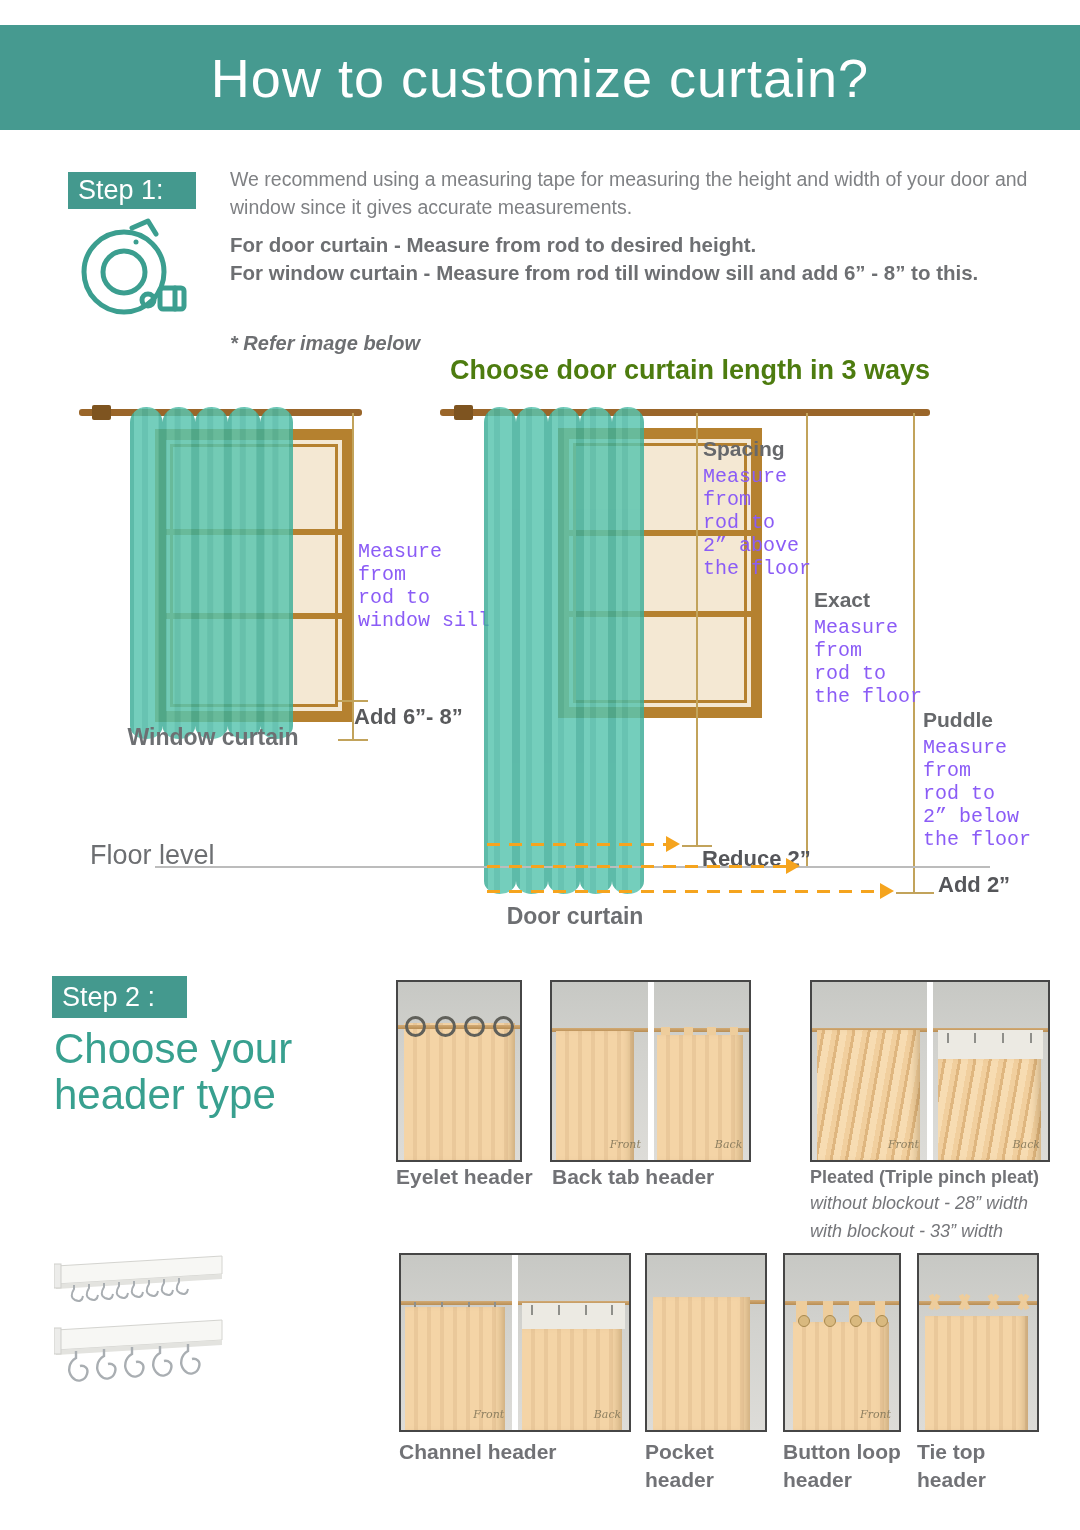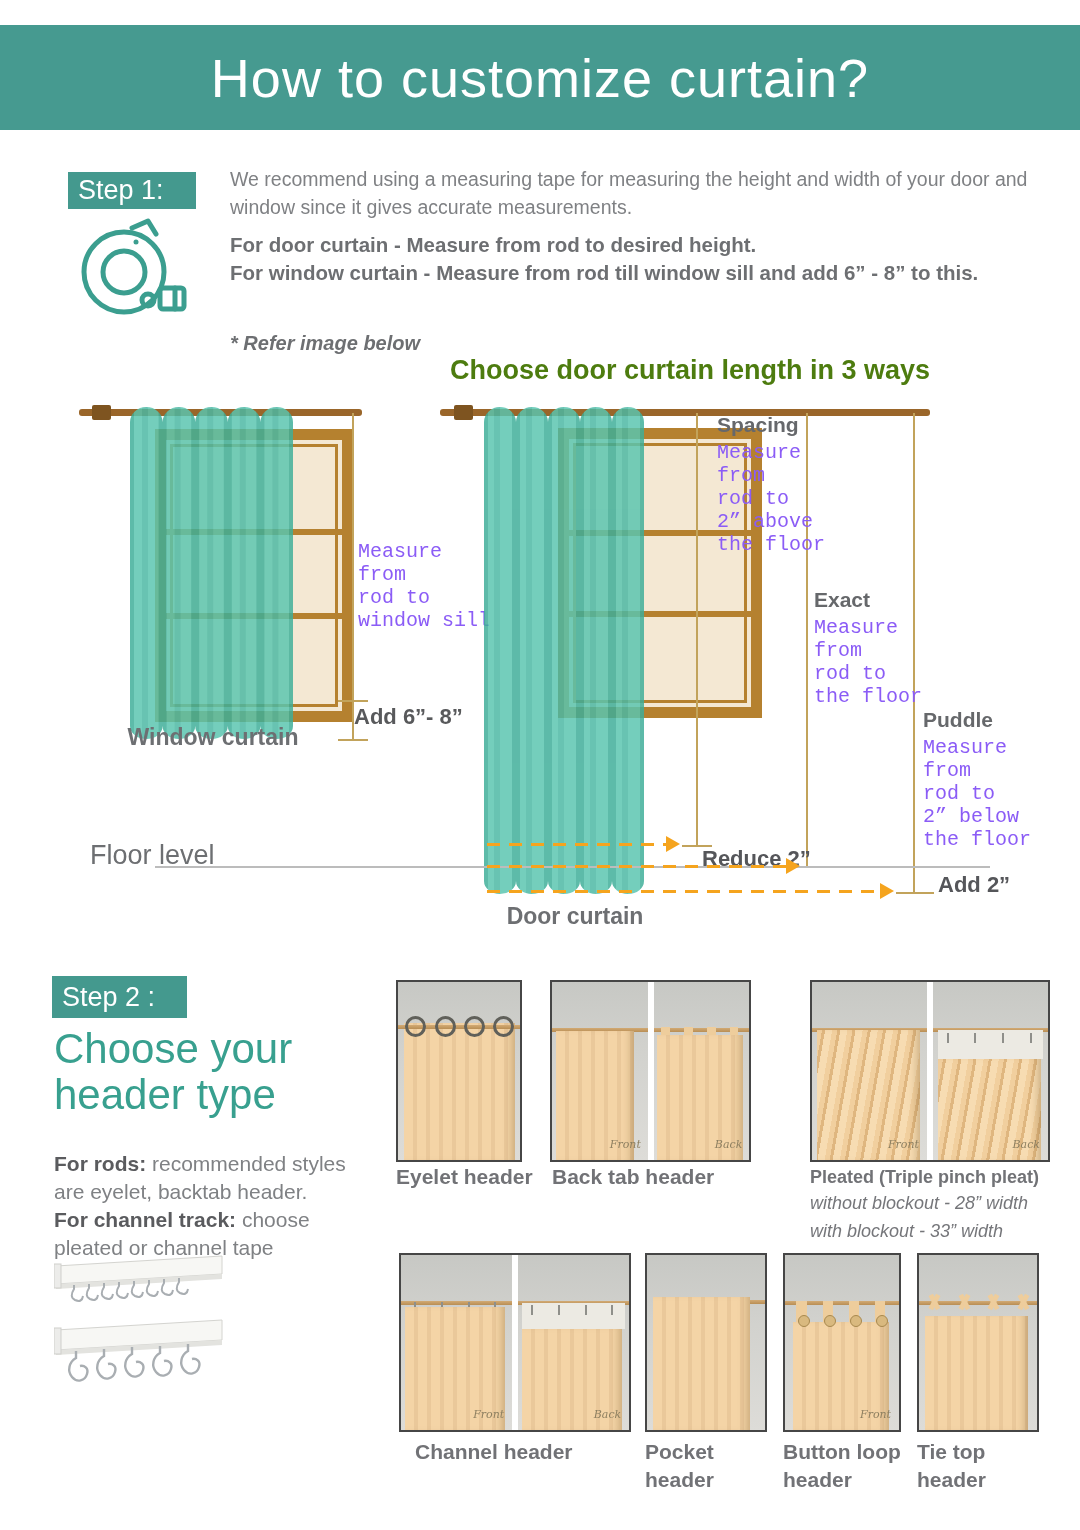--- a/index.html
+++ b/index.html
@@ -164,21 +164,21 @@
       <rect x="124" width="8" height="505" fill="#3fae99"></rect>
         <rect x="156" width="8" height="505" fill="#3fae99"></rect>
       <rect x="10" width="6" height="505" fill="#4cb8a4"></rect>
         <rect x="42" width="6" height="505" fill="#4cb8a4"></rect>
       <rect x="74" width="6" height="505" fill="#4cb8a4"></rect>
         <rect x="106" width="6" height="505" fill="#4cb8a4"></rect>
       <rect x="138" width="6" height="505" fill="#4cb8a4"></rect>
     </g>
   </svg>
 
-  <div class="mblock" style="left:703px;top:413px;margin-left:14px;">
+  <div class="mblock" style="left:703px;top:437px;">
     <div class="mtitle">Spacing</div>
     <div class="ml">Measure</div>
     <div class="ml">from</div>
     <div class="ml">rod to</div>
     <div class="ml">2” above</div>
     <div class="ml">the floor</div>
   </div>
 
   <div class="mblock" style="left:814px;top:588px;">
     <div class="mtitle">Exact</div>
@@ -215,24 +215,20 @@
 
   <div class="caption" style="left:495px;top:903px;width:160px;">Door curtain</div>
 
   <div class="badge" style="left:52px;top:976px;width:125px;height:42px;font-size:27px;">Step 2 :</div>
 
   <div class="abs" style="left:54px;top:1026px;font-size:42px;line-height:46px;color:#38a08f;">
     <div>Choose your</div>
     <div>header type</div>
   </div>
 
-  <div class="abs" style="left:54px;top:1150px;width:315px;font-size:21px;line-height:28px;">
-    <span style="font-weight:700;color:#5a5b5e;">For rods:</span><span class="body-gray">  recommended styles are eyelet, backtab header.</span><br>
-    <span style="font-weight:700;color:#5a5b5e;">For channel track:</span><span class="body-gray">  choose pleated or channel tape</span>
-  </div>
 
   <svg class="abs" style="left:54px;top:1254px;" width="180" height="62" viewBox="0 0 180 62">
     <polygon points="2,12 168,2 168,20 2,30" fill="#f7f7f4" stroke="#d4d4d0" stroke-width="1"></polygon>
     <polygon points="2,30 168,20 168,25 2,35" fill="#e3e3df"></polygon>
     <rect x="0" y="10" width="7" height="24" fill="#ececea" stroke="#cfcfcb" stroke-width="1"></rect>
     <g stroke="#a9aeb2" stroke-width="2" fill="none">
       <path d="M20,31 v4 q-5,8 1,11 q7,3 8,-4"></path>
         <path d="M35,30 v4 q-5,8 1,11 q7,3 8,-4"></path>
       <path d="M50,29 v4 q-5,8 1,11 q7,3 8,-4"></path>
         <path d="M65,28 v4 q-5,8 1,11 q7,3 8,-4"></path>
@@ -353,21 +349,21 @@
 
   <div class="ph" style="left:917px;top:1253px;width:118px;height:175px;">
     <div class="prod" style="top:26%;"></div>
     <div class="cur" style="left:5%;right:8%;top:35%;"></div>
     <span class="tie" style="left:8%;top:22%;"></span>
     <span class="tie" style="left:33%;top:22%;"></span>
     <span class="tie" style="left:58%;top:22%;"></span>
     <span class="tie" style="left:83%;top:22%;"></span>
   </div>
 
-  <div class="plabel" style="left:415px;top:1440px;text-align:right;">Channel header</div>
+  <div class="plabel" style="left:399px;top:1440px;text-align:right;">Channel header</div>
   <div class="plabel" style="left:645px;top:1440px;">Pocket</div>
   <div class="plabel" style="left:645px;top:1468px;">header</div>
   <div class="plabel" style="left:783px;top:1440px;">Button loop</div>
   <div class="plabel" style="left:783px;top:1468px;">header</div>
   <div class="plabel" style="left:917px;top:1440px;">Tie top</div>
   <div class="plabel" style="left:917px;top:1468px;">header</div>
 
 </div>
 
 </body></html>

